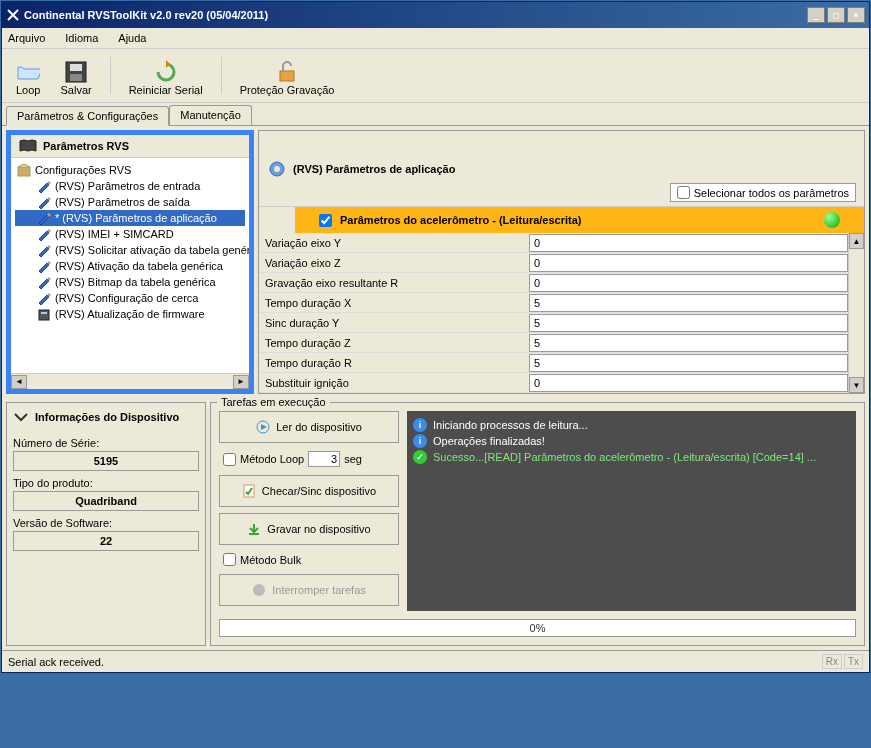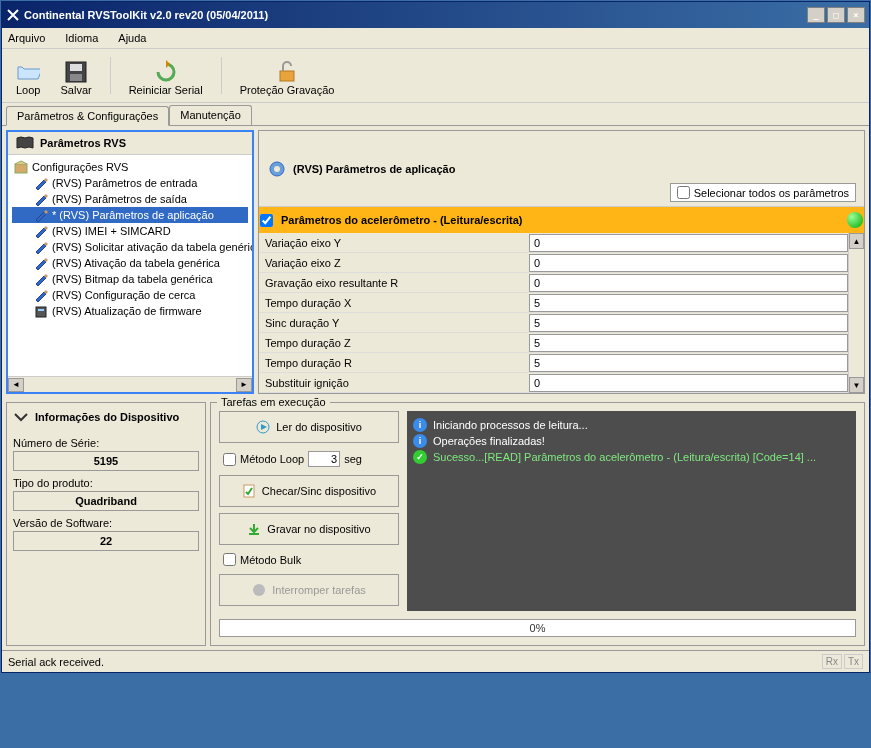--- a/index.html
+++ b/index.html
@@ -13,36 +13,36 @@
 .menubar { background: #ECE9D8; padding: 4px 6px; display: flex; gap: 20px; border-bottom: 1px solid #ccc; }
 .menubar span { cursor: pointer; }
 .toolbar { background: #ECE9D8; padding: 4px 8px; display: flex; gap: 8px; border-bottom: 1px solid #ccc; height: 54px; }
 .tbtn { display: flex; flex-direction: column; align-items: center; justify-content: flex-end; padding: 2px 6px; cursor: pointer; }
 .tbtn-icon { width: 24px; height: 24px; display: flex; align-items: center; justify-content: center; font-size: 18px; }
 .tbtn-sep { width: 1px; background: #ccc; margin: 4px 4px; }
 .tabs { display: flex; padding: 0 4px; margin-top: 2px; }
 .tab { padding: 3px 10px; border: 1px solid #999; border-bottom: none; background: #ECE9D8; cursor: pointer; border-radius: 3px 3px 0 0; }
 .tab.active { background: #ECE9D8; position: relative; top: 1px; border-bottom: 1px solid #ECE9D8; }
 .content { display: flex; padding: 4px; gap: 4px; border-top: 1px solid #999; }
-.leftpanel { width: 248px; border: 2px solid #3b82f6; background: #ECE9D8; display: flex; flex-direction: column; }
+.leftpanel { width: 248px; border: 5px solid #3b82f6; background: #ECE9D8; display: flex; flex-direction: column; }
 .panel-header { background: #ECE9D8; padding: 4px 8px; font-weight: bold; display: flex; align-items: center; gap: 6px; border-bottom: 1px solid #ccc; }
 .panel-header .chevron { font-size: 14px; }
 .tree { flex: 1; background: white; overflow: auto; padding: 4px; }
 .tree-root { display: flex; align-items: center; gap: 4px; padding: 1px 2px; }
 .tree-item { display: flex; align-items: center; gap: 4px; padding: 1px 2px 1px 22px; white-space: nowrap; cursor: pointer; }
 .tree-item.selected { background: #316AC5; color: white; }
 .tree-icon { width: 14px; height: 14px; display: inline-flex; align-items: center; justify-content: center; }
 .hscroll { height: 16px; background: #ECE9D8; border-top: 1px solid #ccc; display: flex; align-items: center; }
 .hscroll-btn { width: 16px; height: 14px; background: #D4D0C8; border: 1px solid #999; display: flex; align-items: center; justify-content: center; font-size: 8px; }
 .hscroll-track { flex: 1; }
 .rightpanel { flex: 1; border: 1px solid #999; display: flex; flex-direction: column; }
 .rp-header { background: #ECE9D8; padding: 4px 8px; display: flex; align-items: center; gap: 6px; border-bottom: 1px solid #ccc; }
 .rp-title { font-weight: bold; flex: 1; }
 .selall { display: flex; align-items: center; gap: 4px; background: white; border: 1px solid #999; padding: 2px 6px; margin-top: 48px; }
-.group-header { background: #FFB515; padding: 5px 1px; display: flex; align-items: center; gap: 8px; font-weight: bold; }
+.group-header { background: #FFB515; padding: 5px 24px; display: flex; align-items: center; gap: 8px; font-weight: bold; margin-left: 36px; }
 .green-dot { width: 16px; height: 16px; border-radius: 50%; background: radial-gradient(circle at 30% 30%, #9f9, #0a0); margin-left: auto; }
 .params-body { flex: 1; background: #ECE9D8; overflow: hidden; display: flex; }
 .params-list { flex: 1; }
 .param-row { display: flex; border-bottom: 1px solid #ddd; height: 20px; align-items: center; }
 .param-label { width: 270px; padding: 2px 6px; }
 .param-value { flex: 1; background: white; border: 1px solid #999; padding: 1px 4px; height: 18px; }
 .vscroll { width: 16px; background: #ECE9D8; display: flex; flex-direction: column; border-left: 1px solid #ccc; }
 .vscroll-btn { height: 16px; background: #D4D0C8; border: 1px solid #999; display: flex; align-items: center; justify-content: center; font-size: 8px; }
 .vscroll-track { flex: 1; }
 .bottom { display: flex; padding: 4px; gap: 4px; }

